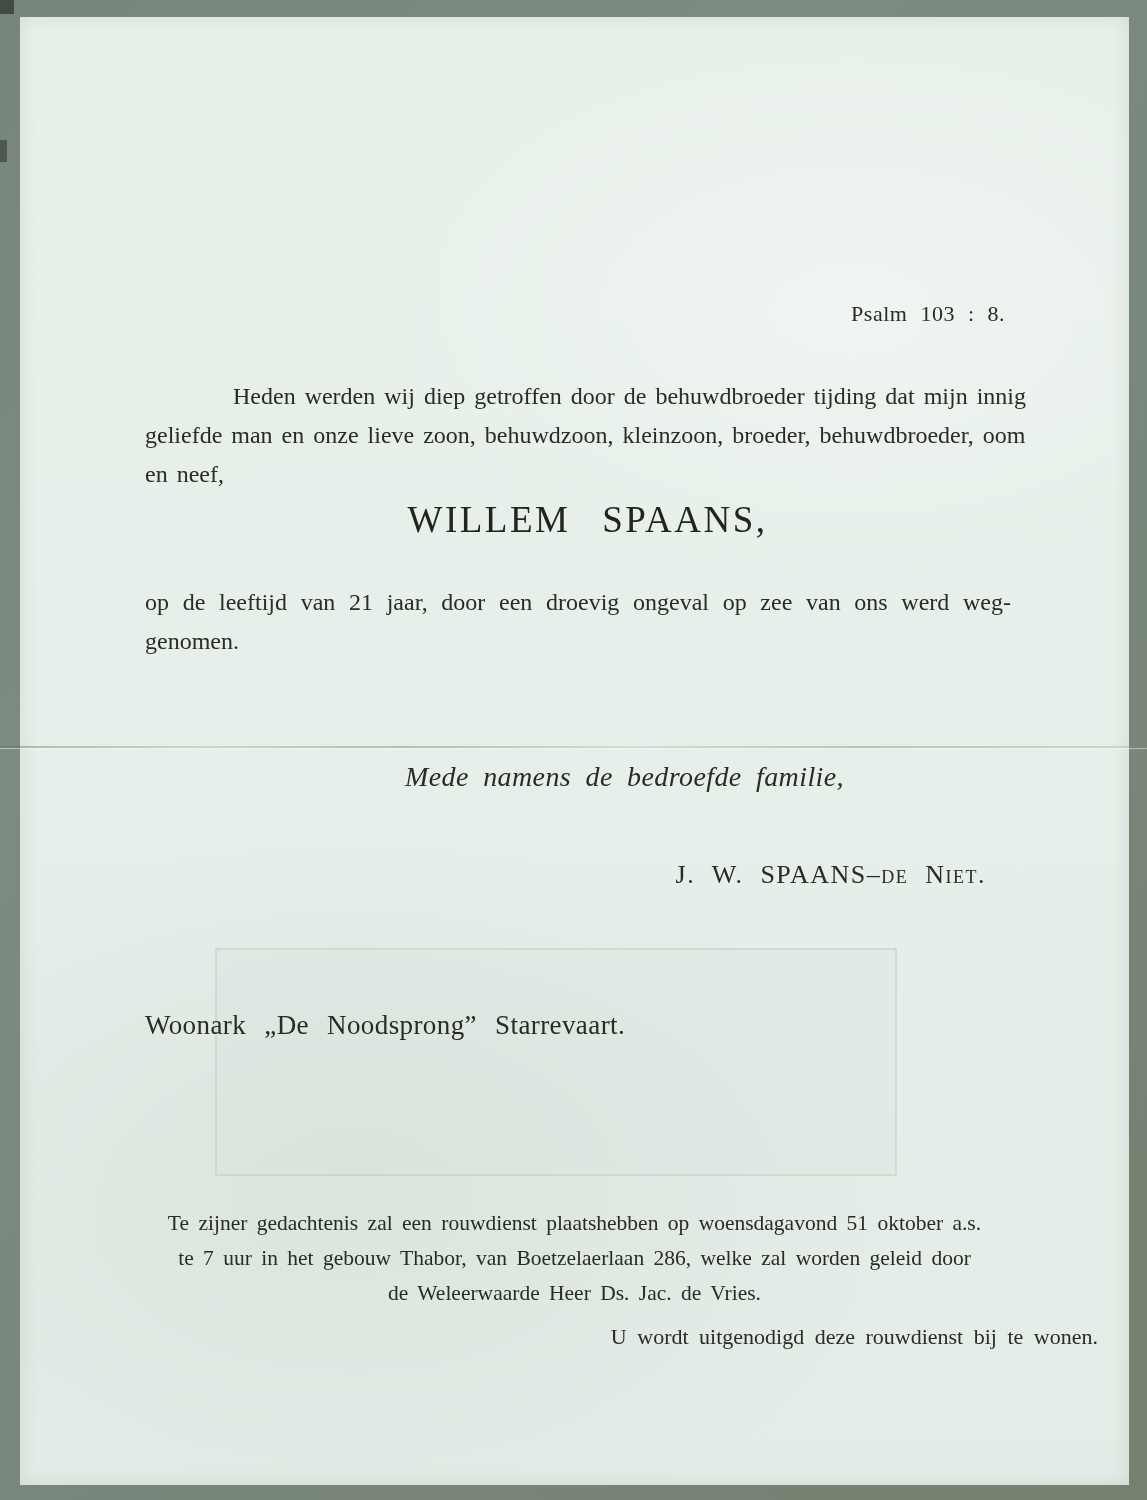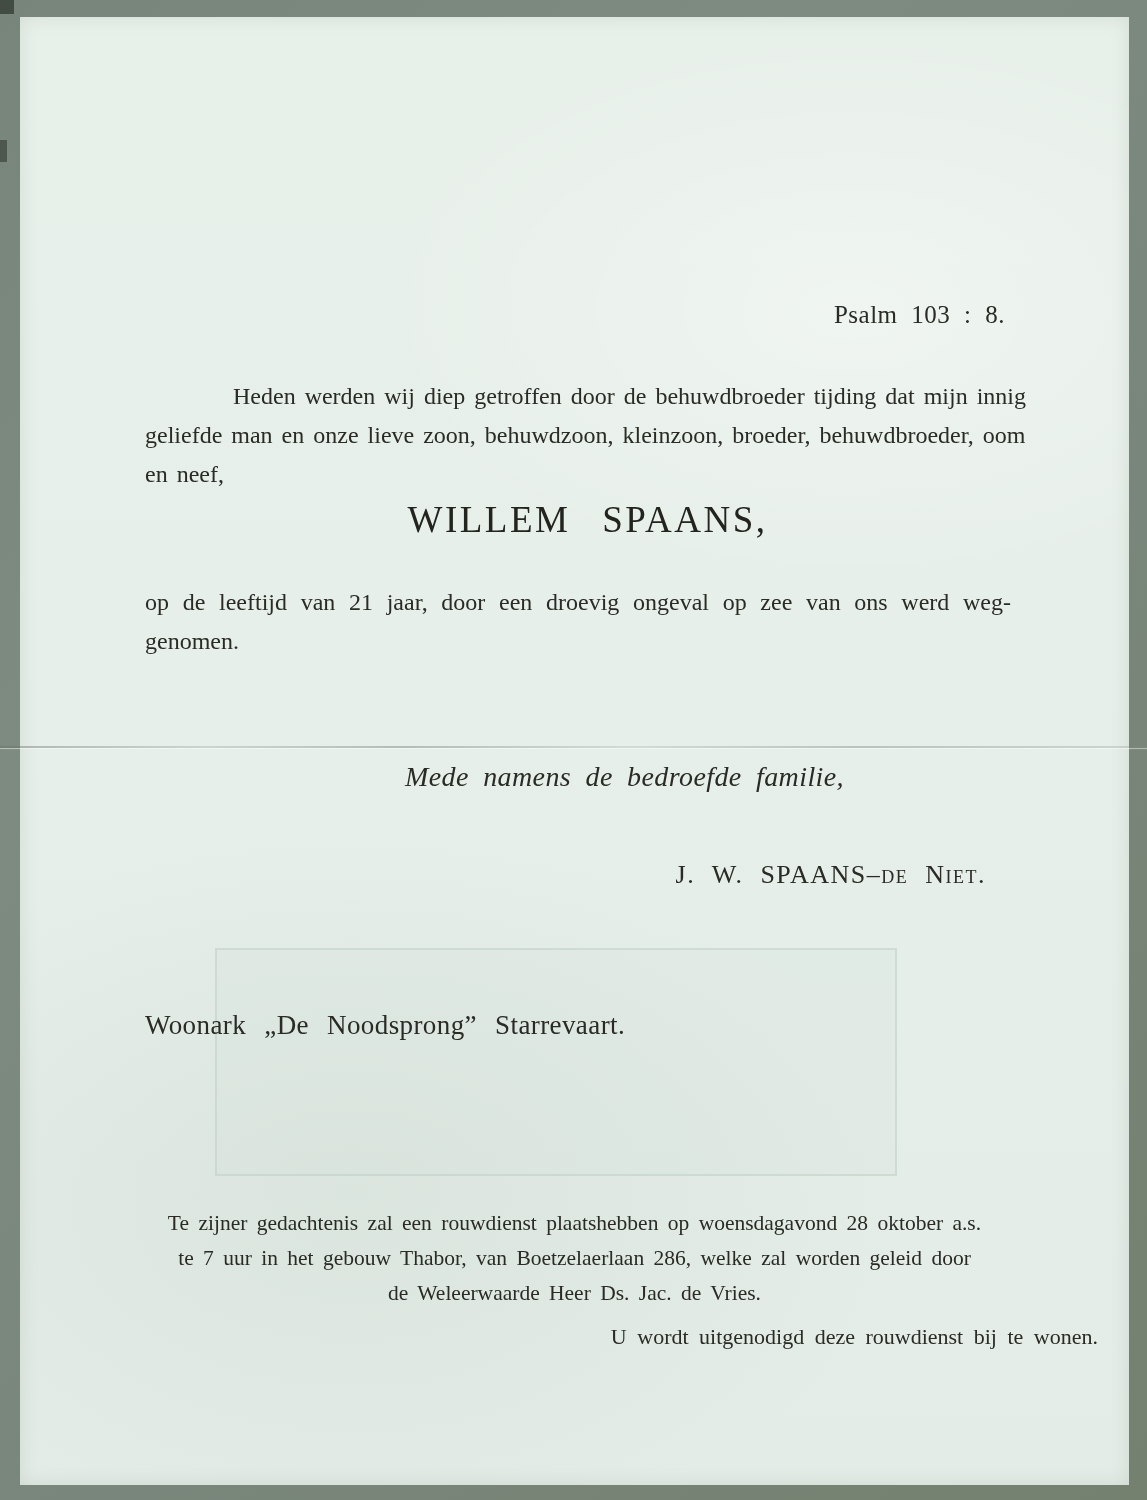--- a/index.html
+++ b/index.html
@@ -39,21 +39,21 @@
     z-index: 3;
   }
   .ghost-rect {
     position: absolute; left: 195px; top: 931px; width: 678px; height: 224px;
     border: 2px solid rgba(176,196,186,0.38);
     background: rgba(208,222,214,0.18);
   }
   .block { position: absolute; }
   .psalm {
     top: 284px; right: 124px;
-    font-size: 25px; word-spacing: 7px; letter-spacing: 0.5px;
+    font-size: 22px; word-spacing: 7px; letter-spacing: 0.5px;
     text-align: left;
   }
   .body-col { left: 125px; width: 866px; }
   .opening  { top: 360px; }
   .bodyline {
     font-size: 24px; line-height: 39px;
     word-spacing: 3px;
   }
   .just { text-align: justify; text-align-last: justify; white-space: nowrap; }
   .indent { padding-left: 88px; }
@@ -123,21 +123,21 @@
 
     <div class="block on-behalf">Mede namens de bedroefde familie,</div>
 
     <div class="block signatory">J. W. SPAANS–de Niet.</div>
 
     <div class="block address">
       <div class="addr-line2">Woonark „De Noodsprong” Starrevaart.</div>
     </div>
 
     <div class="block service">
-      <div>Te zijner gedachtenis zal een rouwdienst plaatshebben op woensdagavond 28 oktober a.s.</div>
+      <div>Te zijner gedachtenis zal een rouwdienst plaatshebben op woensdagavond 51 oktober a.s.</div>
       <div>te 7 uur in het gebouw Thabor, van Boetzelaerlaan 286, welke zal worden geleid door</div>
       <div>de Weleerwaarde Heer Ds. Jac. de Vries.</div>
     </div>
 
     <div class="block invitation">U wordt uitgenodigd deze rouwdienst bij te wonen.</div>
 
   </div>
 
   <div class="fold-line"></div>
 

